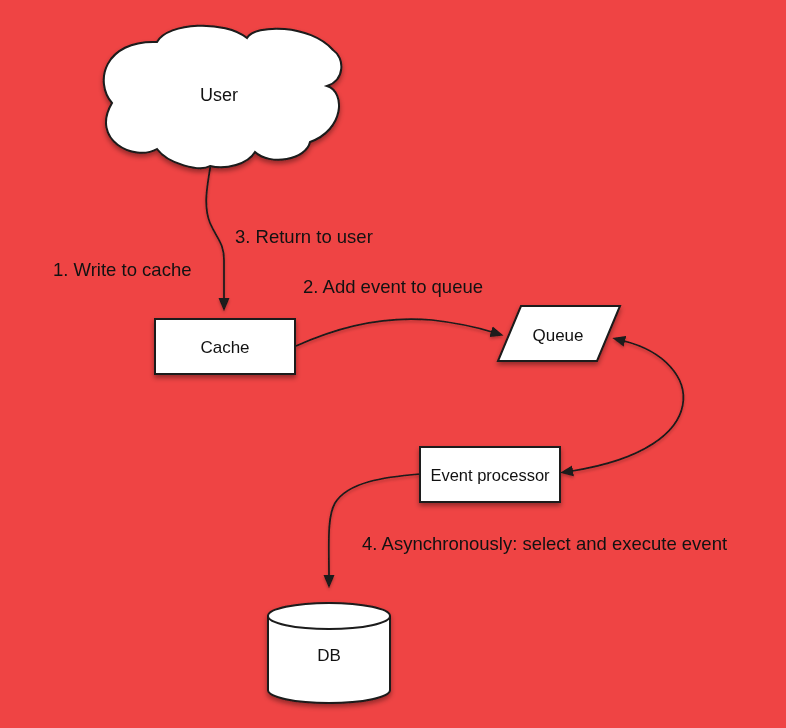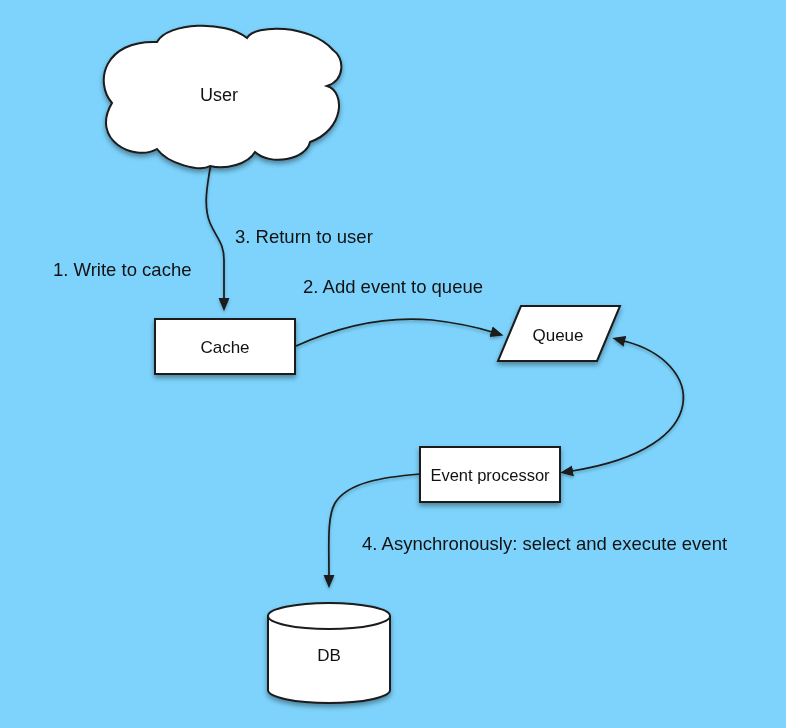--- a/index.html
+++ b/index.html
@@ -4,21 +4,21 @@
 <style>
   html, body {
     margin: 0;
     padding: 0;
     background: #ffffff;
   }
   .stage {
     position: relative;
     width: 786px;
     height: 728px;
-    background: #7dd3fc;
+    background: #ef4444;
     font-family: "Liberation Sans", sans-serif;
     overflow: hidden;
   }
   svg { display: block; }
   .shape {
     fill: #ffffff;
     stroke: #1a1a1a;
     stroke-width: 2;
   }
   .connector {

